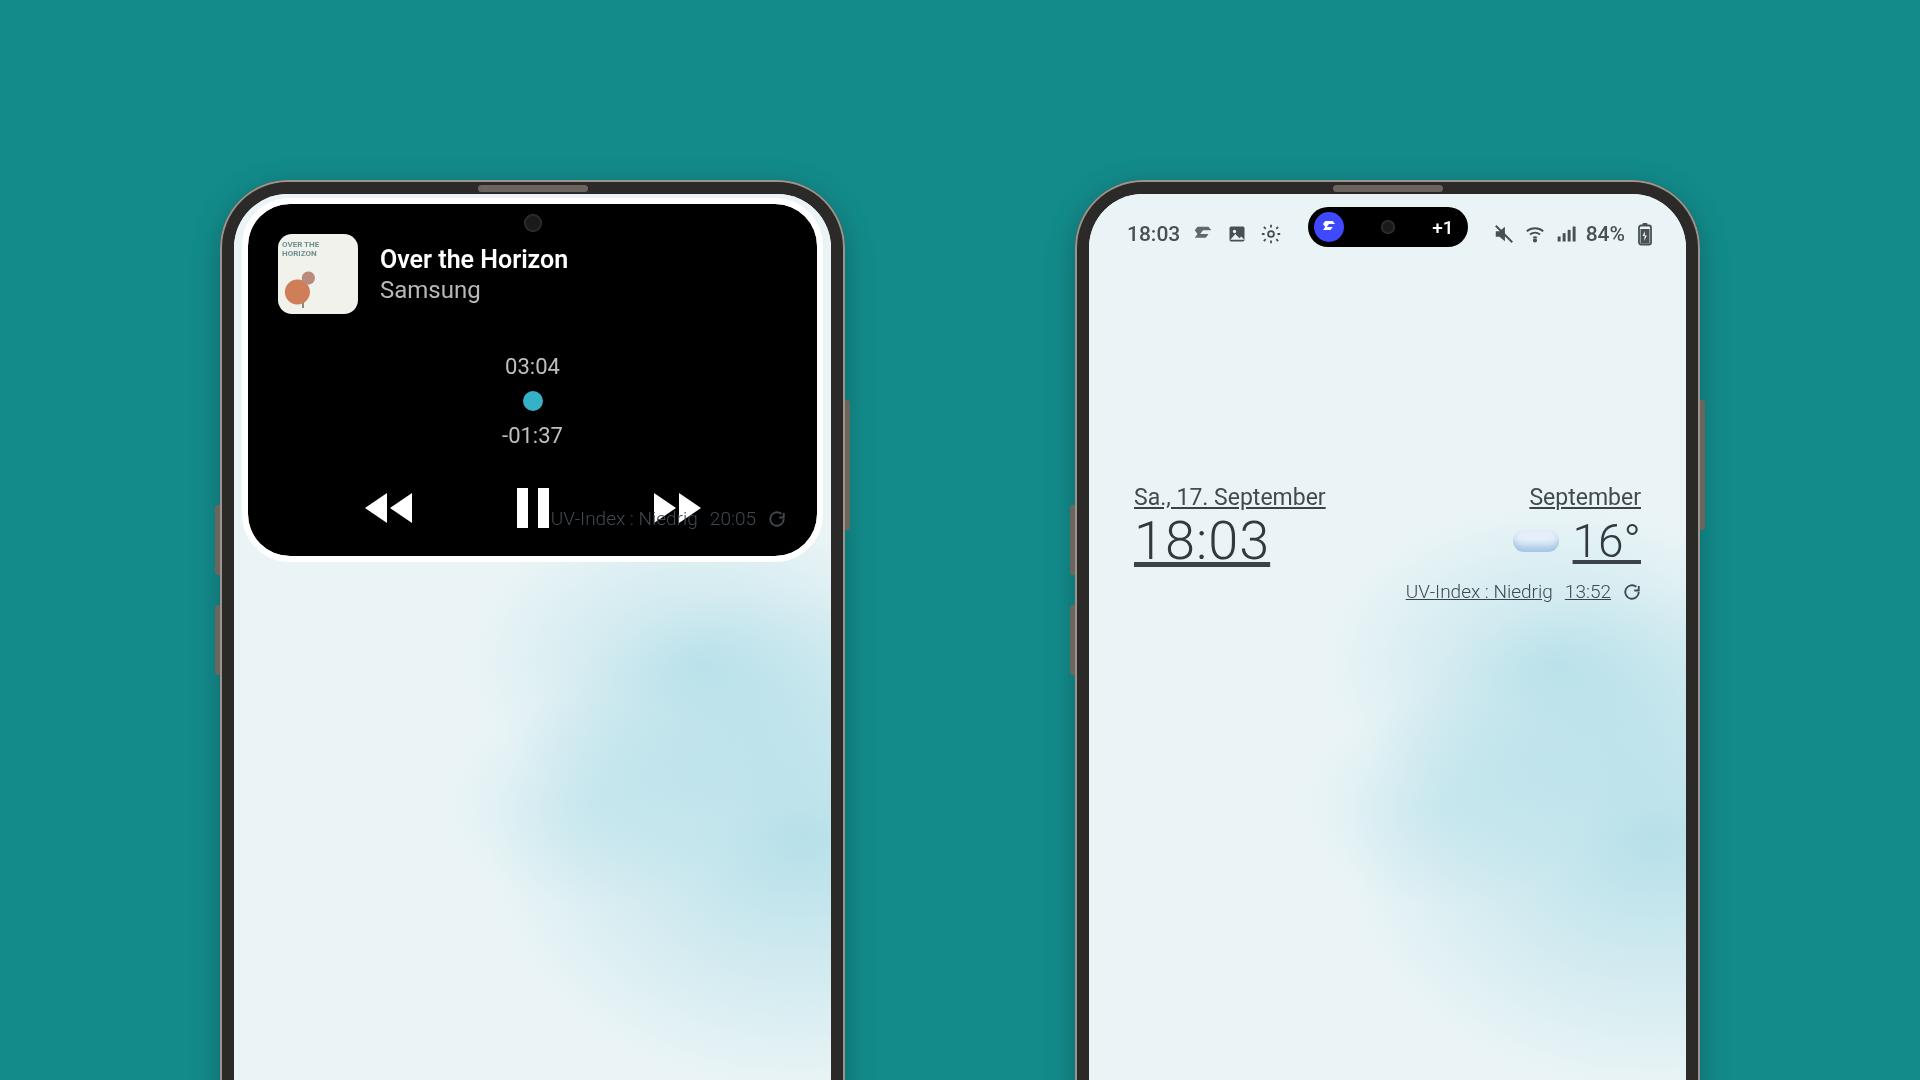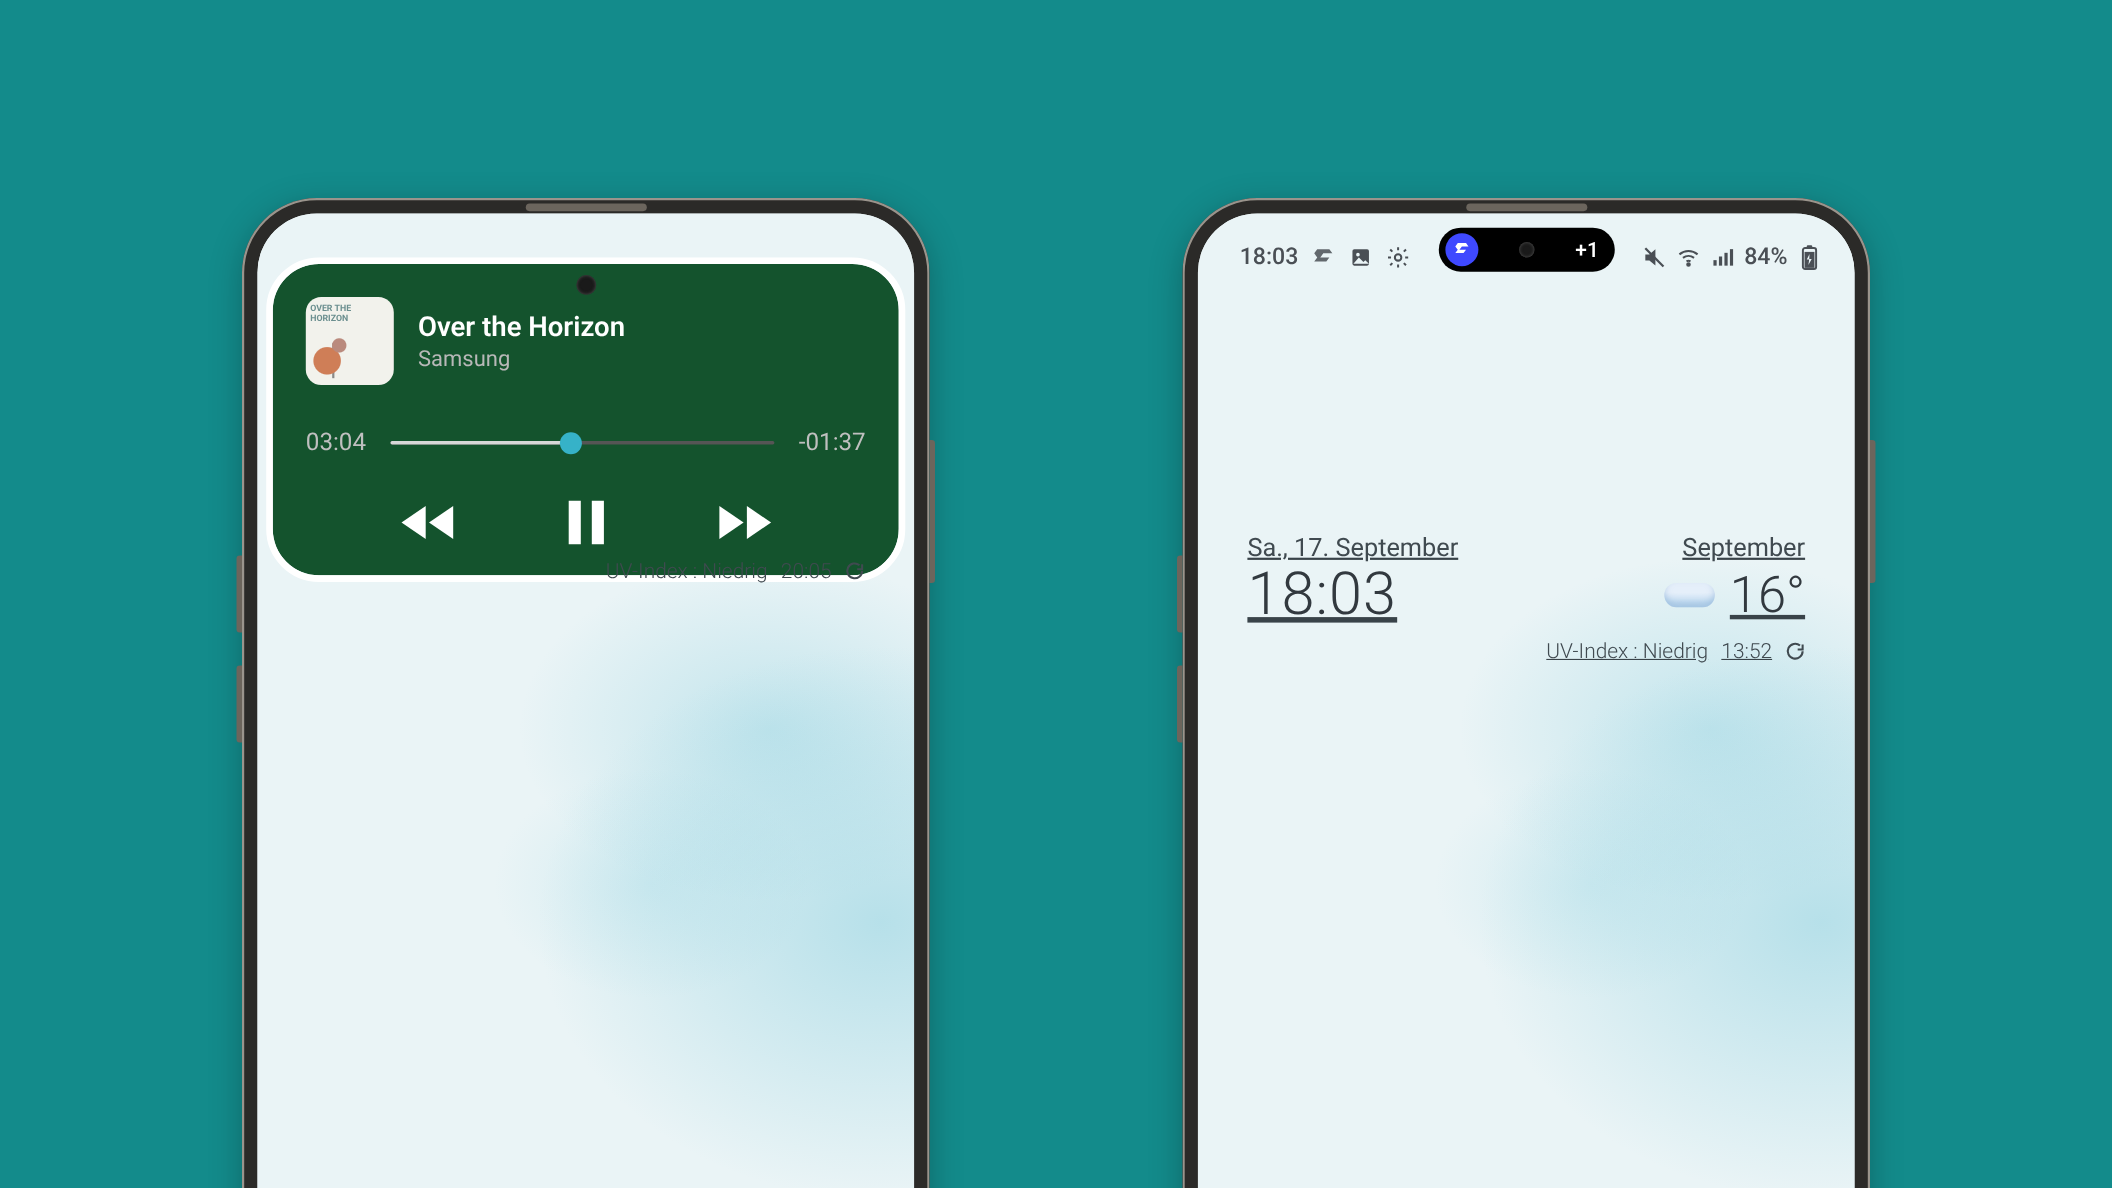--- a/index.html
+++ b/index.html
@@ -59,25 +59,24 @@
       radial-gradient(ellipse 900px 700px at 115% 115%, rgba(98,190,210,.9) 0%, rgba(98,190,210,.6) 35%, rgba(234,244,246,0) 60%),
       radial-gradient(ellipse 520px 420px at 95% 55%, rgba(120,200,218,.45) 0%, rgba(234,244,246,0) 60%),
       radial-gradient(ellipse 380px 260px at 78% 40%, rgba(120,200,218,.35) 0%, rgba(234,244,246,0) 60%),
       radial-gradient(ellipse 220px 160px at 60% 52%, rgba(140,210,225,.25) 0%, rgba(234,244,246,0) 65%),
       #eaf4f6;
   }
 
   
   .island-panel {
     position:absolute; top:10px; left:14px; right:14px;
-    background:#14532d; color:#fff;
+    background:#000000; color:#fff;
     border-radius:42px;
     padding:30px 30px 28px;
     outline:6px solid #fff;
-    margin-top:36px;
   }
   .cam-hole {
     position:absolute; top:10px; left:50%; transform:translateX(-50%);
     width:18px; height:18px; border-radius:50%; background:#1a1a1a;
     box-shadow: inset 0 0 3px #555;
   }
   .np-row { display:flex; align-items:center; gap:22px; }
   .album-art {
     width:80px; height:80px; border-radius:14px;
     background:#f2f2ec;
@@ -91,25 +90,25 @@
       radial-gradient(circle at 35% 60%, #c96a3e 0 12px, transparent 13px),
       linear-gradient(#777,#777);
     background-repeat:no-repeat;
     background-size: auto, auto, 2px 32px;
     background-position: 0 0, 0 0, 20px 8px;
     border-radius:4px;
     opacity:.85;
   }
   .np-text { display:flex; flex-direction:column; }
   .np-title { font-size:25px; font-weight:600; }
-  .np-artist { font-size:20px; color:#b8b8b8; margin-top:2px; }
+  .np-artist { font-size:24px; color:#b8b8b8; margin-top:2px; }
 
   .progress-row {
     display:flex; align-items:center; gap:22px;
-    margin-top:40px; font-size:22px; color:#bfbfbf;
+    margin-top:40px; font-size:22px; color:#bfbfbf;flex-direction:column;
   }
   .track {
     flex:1; height:3px; background:#555; position:relative; border-radius:2px;
   }
   .track .fill {
     position:absolute; left:0; top:0; bottom:0; width:47%;
     background:#d7d7d7; border-radius:2px;
   }
   .track .thumb {
     position:absolute; left:47%; top:50%; transform:translate(-50%,-50%);

